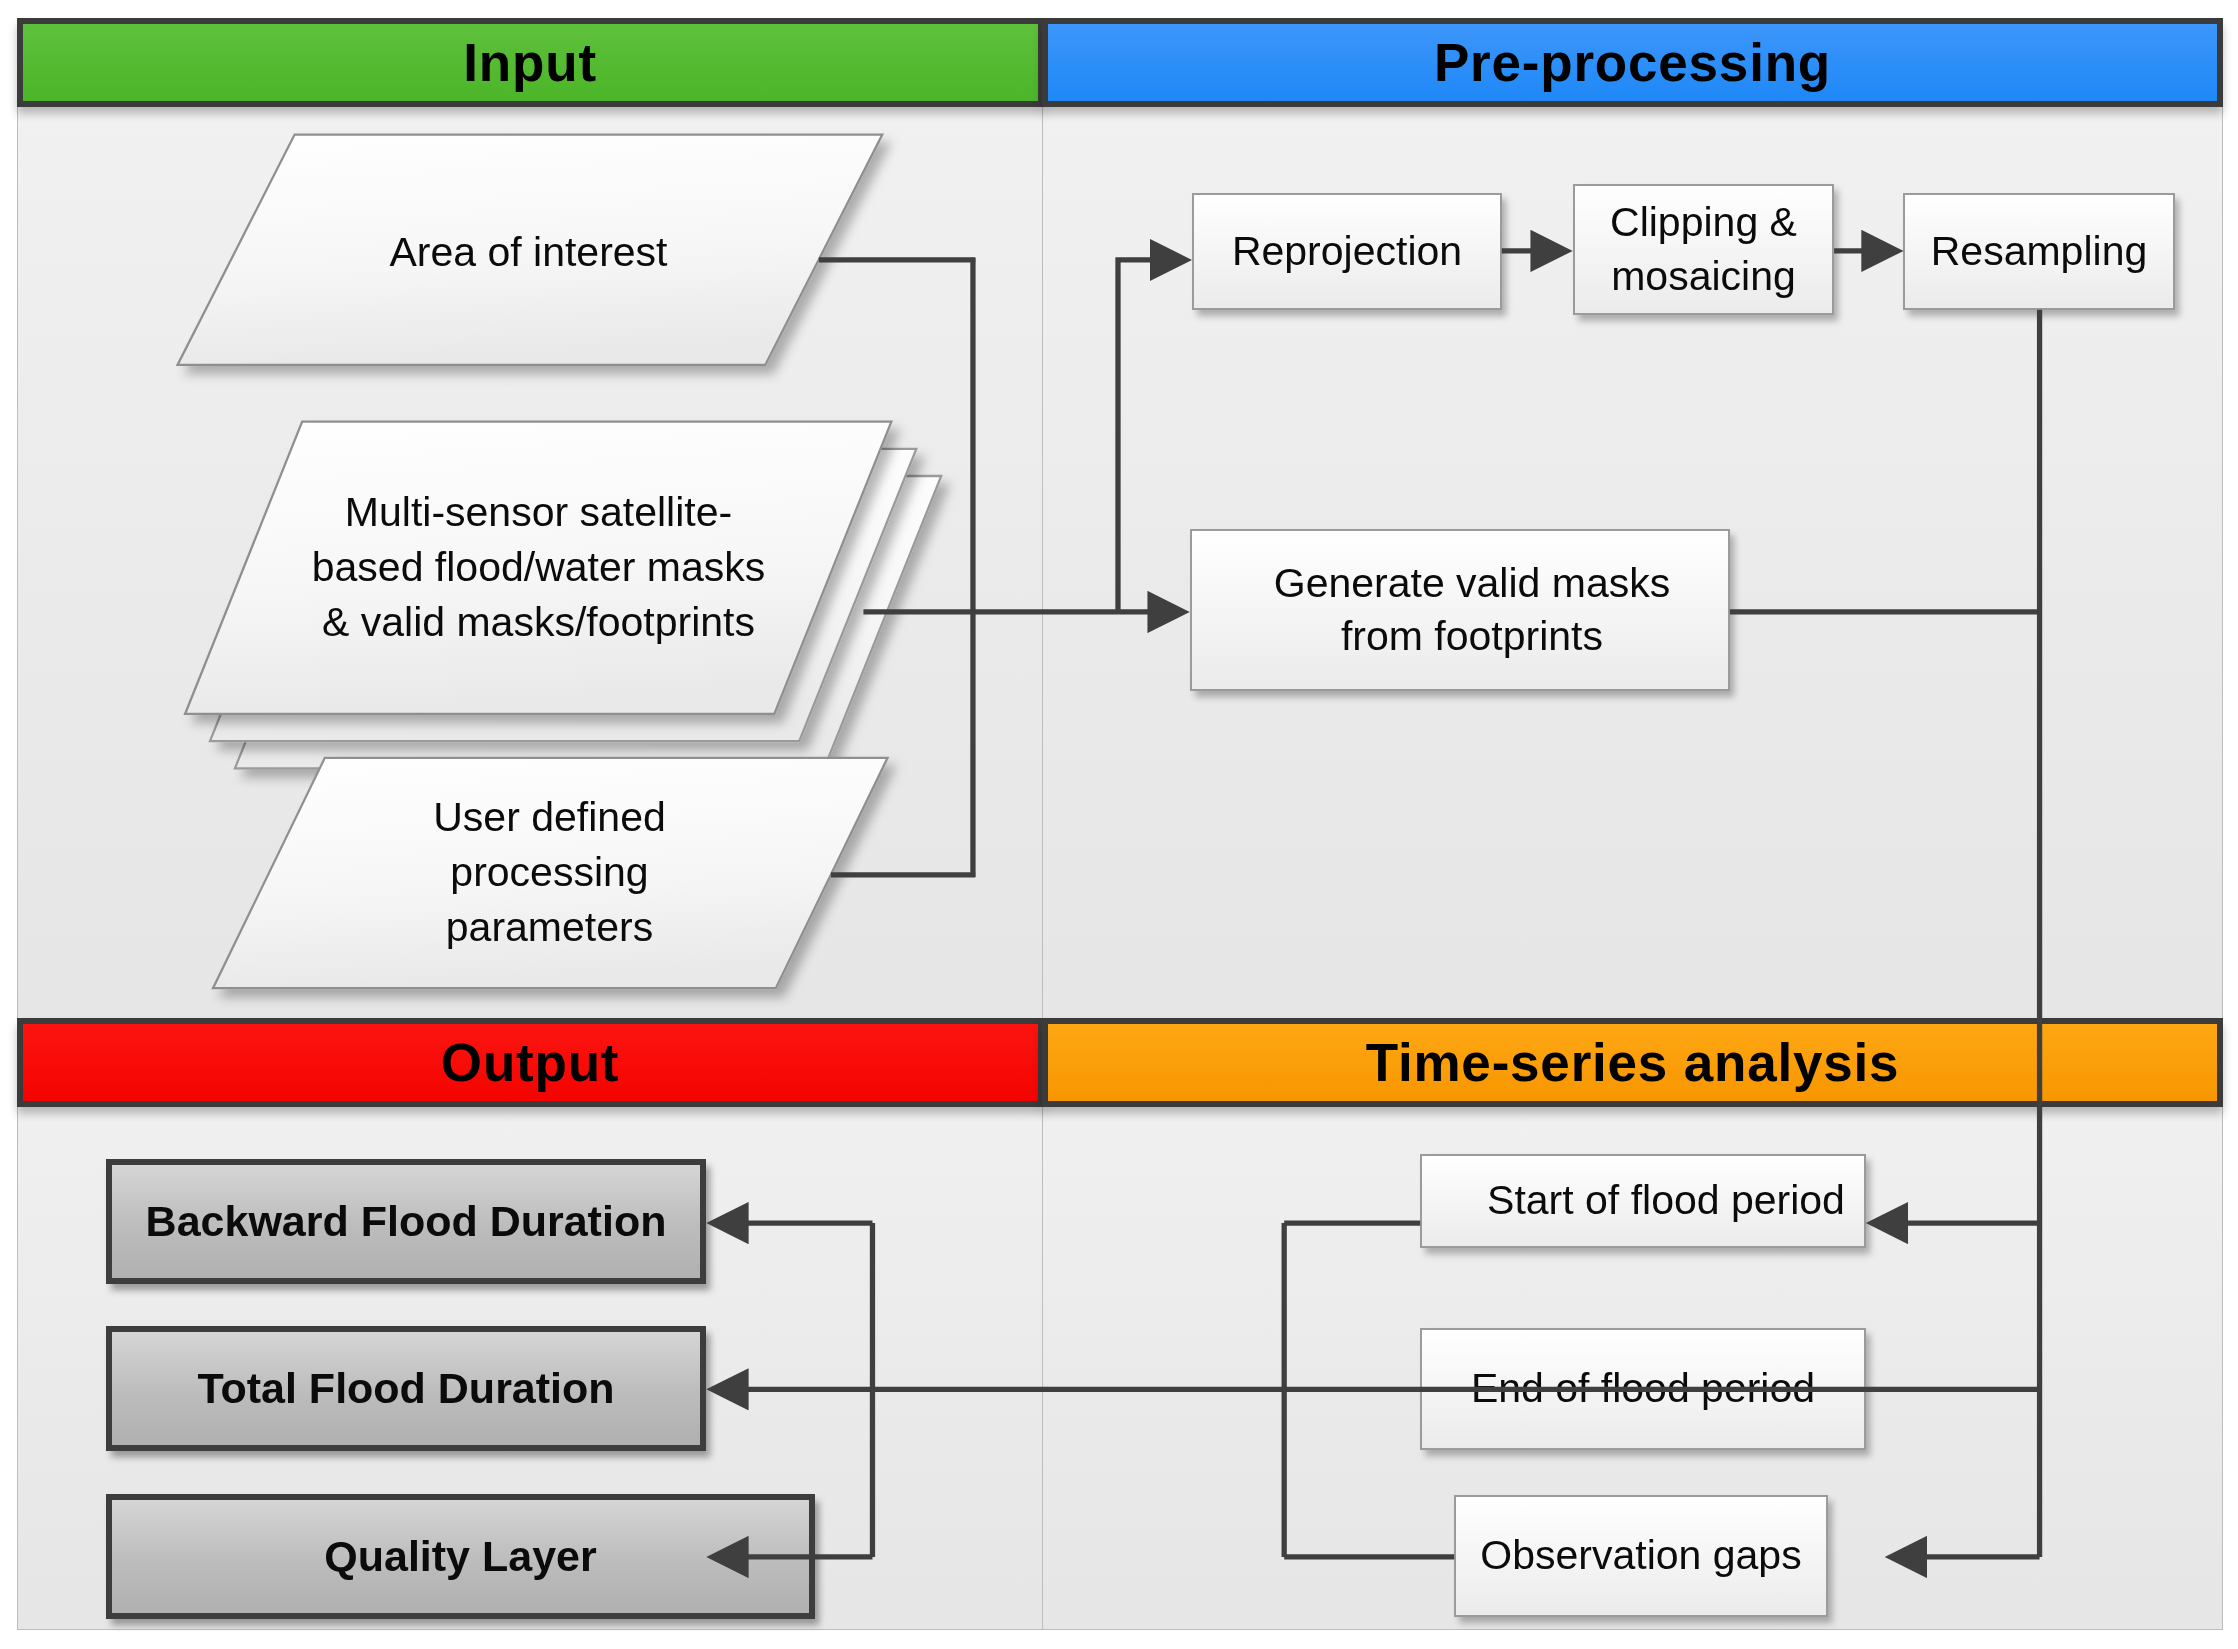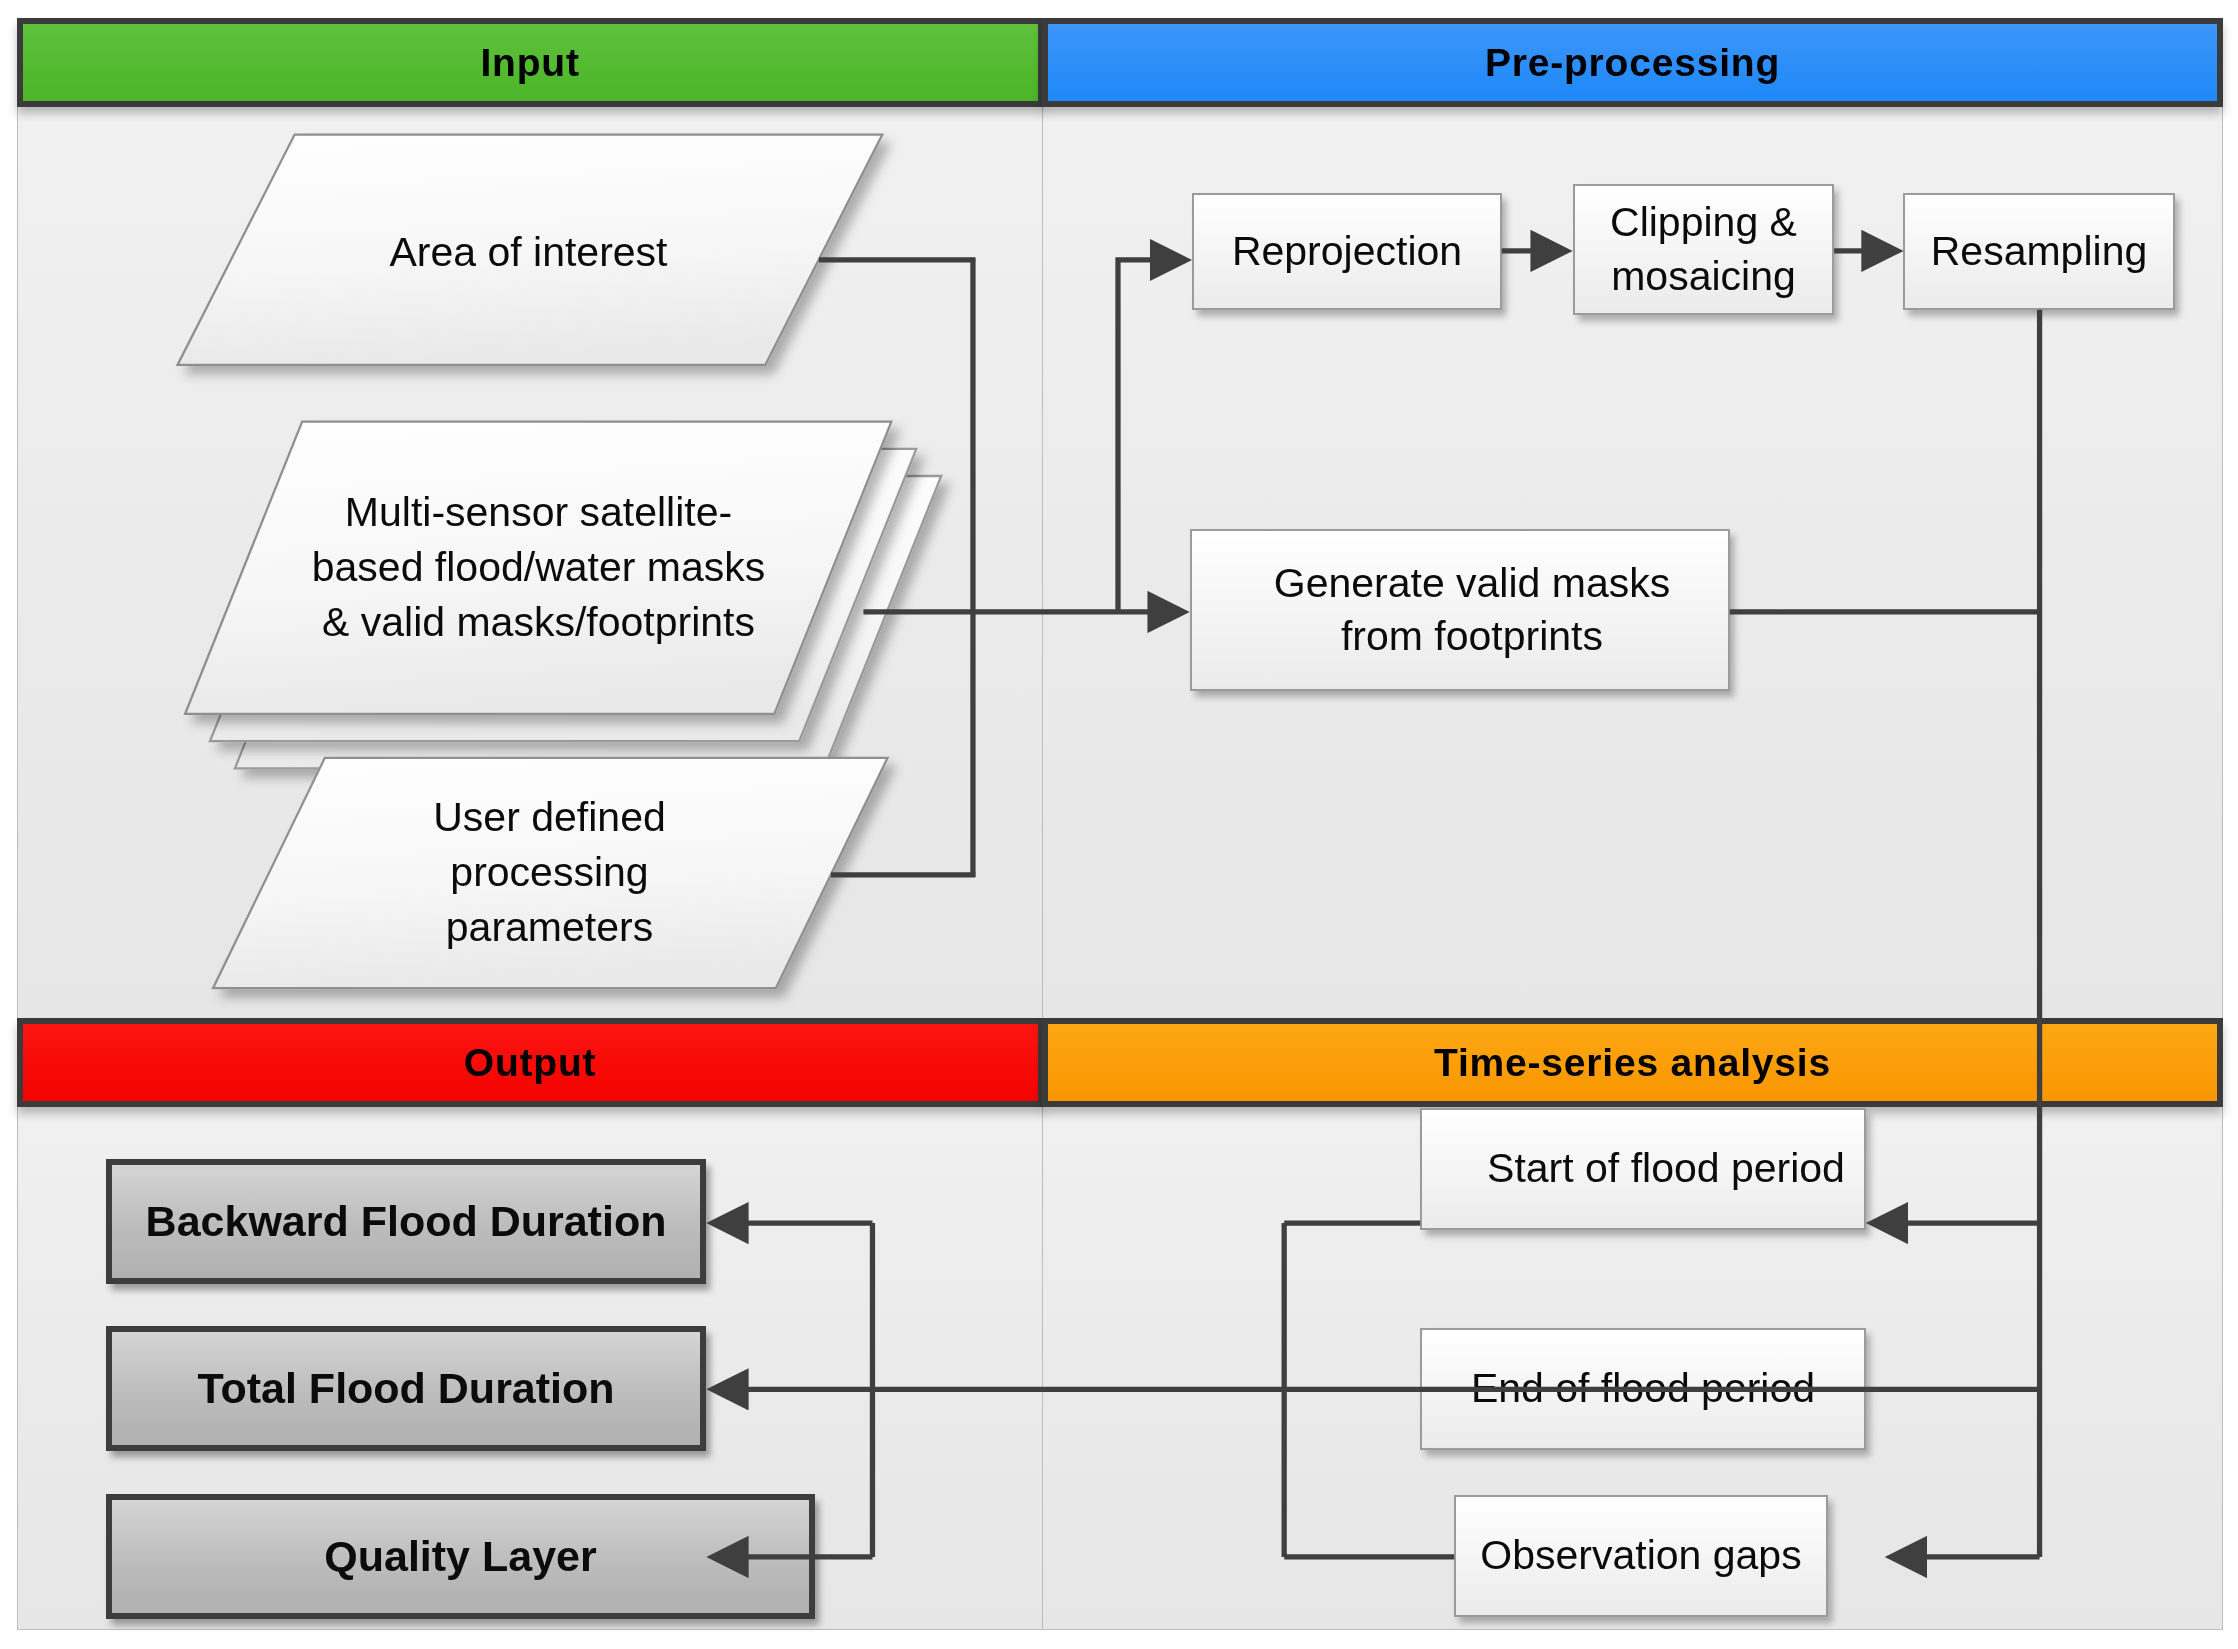--- a/index.html
+++ b/index.html
@@ -11,40 +11,40 @@
   .cell{position:absolute;background:linear-gradient(180deg,#f2f2f2 0%,#eaeaea 60%,#e6e6e6 100%);
         border:1.5px solid #bdbdbd;box-sizing:border-box;z-index:1;}
   .cell-tl{left:16.6px;top:18px;width:1027px;height:1003px;}
   .cell-tr{left:1042px;top:18px;width:1181px;height:1003px;}
   .cell-bl{left:16.6px;top:1020px;width:1027px;height:610px;}
   .cell-br{left:1042px;top:1020px;width:1181px;height:610px;}
 
   
   .bar{position:absolute;height:89px;border:6px solid #3b3b3b;box-sizing:border-box;
        display:flex;align-items:center;justify-content:center;
-       font-size:39px;font-weight:bold;color:#000;z-index:2;
+       font-size:53px;font-weight:bold;color:#000;z-index:2;
        box-shadow:0 6.8px 9px rgba(0,0,0,0.25);letter-spacing:0.8px;}
   .bar-input{left:16.6px;top:18px;width:1027px;background:linear-gradient(180deg,#5ec13c 0%,#4cb528 100%);}
   .bar-prep{left:1042px;top:18px;width:1181px;background:linear-gradient(180deg,#3d96fa 0%,#1e88f7 100%);}
   .bar-output{left:16.6px;top:1018px;width:1027px;background:linear-gradient(180deg,#fc1410 0%,#f40300 100%);}
   .bar-ts{left:1042px;top:1018px;width:1181px;background:linear-gradient(180deg,#fda713 0%,#f89600 100%);}
 
   
   .node{position:absolute;box-sizing:border-box;display:flex;align-items:center;justify-content:center;
         text-align:center;z-index:3;font-size:41px;line-height:1.3;white-space:pre-line;}
   .white-node{background:linear-gradient(180deg,#ffffff 0%,#f4f4f4 55%,#ebebeb 100%);
         border:2.3px solid #9b9b9b;box-shadow:5.3px 6px 6.8px rgba(0,0,0,0.28);}
   .gray-node{background:linear-gradient(180deg,#d5d5d5 0%,#bcbcbc 55%,#b0b0b0 100%);
         border:6.8px solid #3d3d3d;box-shadow:5.3px 6.8px 6.8px rgba(0,0,0,0.35);font-weight:bold;font-size:43px;}
 
   .n-reproj{left:1192px;top:193px;width:310px;height:117px;}
   .n-clip{left:1573px;top:184px;width:261px;height:131px;}
   .n-resamp{left:1903px;top:193px;width:272px;height:117px;}
   .n-generate{left:1190px;top:529px;width:540px;height:162px;padding-left:24px;}
-  .n-start{left:1420px;top:1108px;width:446px;height:122px;padding-left:46px;}
+  .n-start{left:1420px;top:1154px;width:446px;height:94px;padding-left:46px;}
   .n-end{left:1420px;top:1328px;width:446px;height:122px;}
   .n-obs{left:1454px;top:1495px;width:374px;height:122px;}
   .n-backward{left:106px;top:1159px;width:600px;height:125px;}
   .n-total{left:106px;top:1326px;width:600px;height:125px;}
   .n-quality{left:106px;top:1494px;width:709px;height:125px;}
 
   
   .para-label{position:absolute;z-index:4;text-align:center;font-size:41px;line-height:1.34;
               white-space:pre-line;color:#0b0b0b;}
   .lbl-area{left:219px;top:225px;width:619px;}

